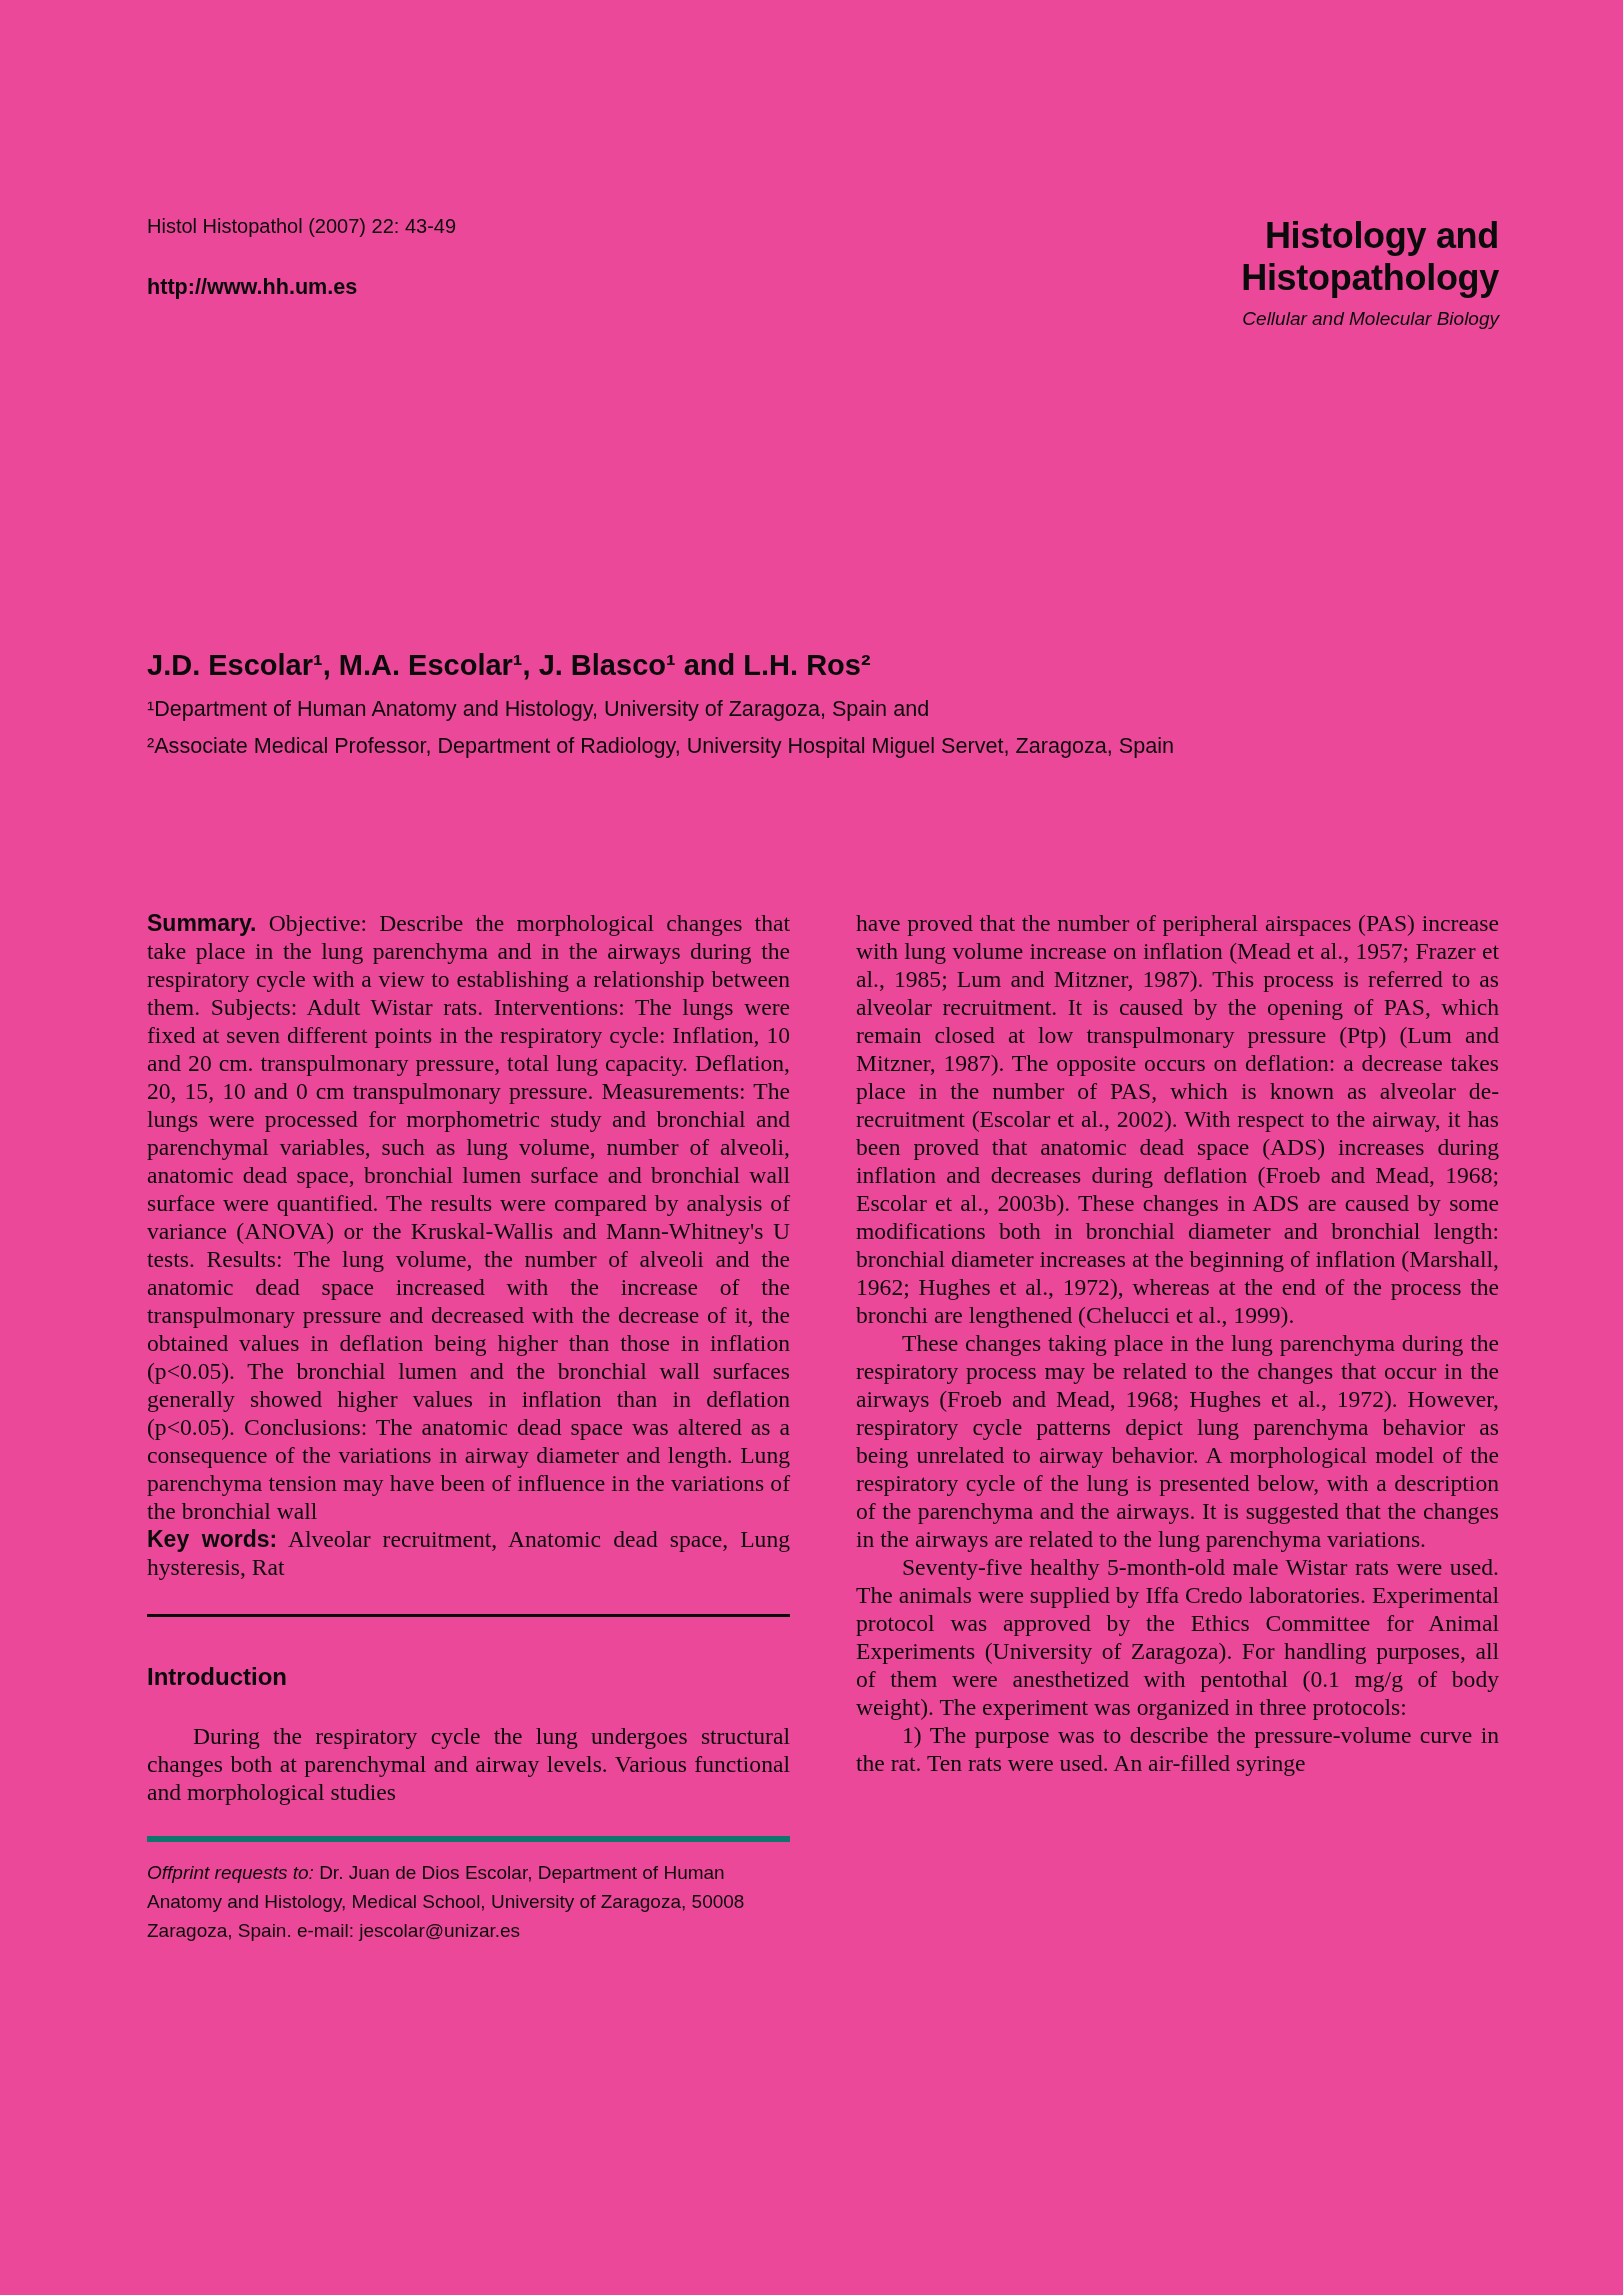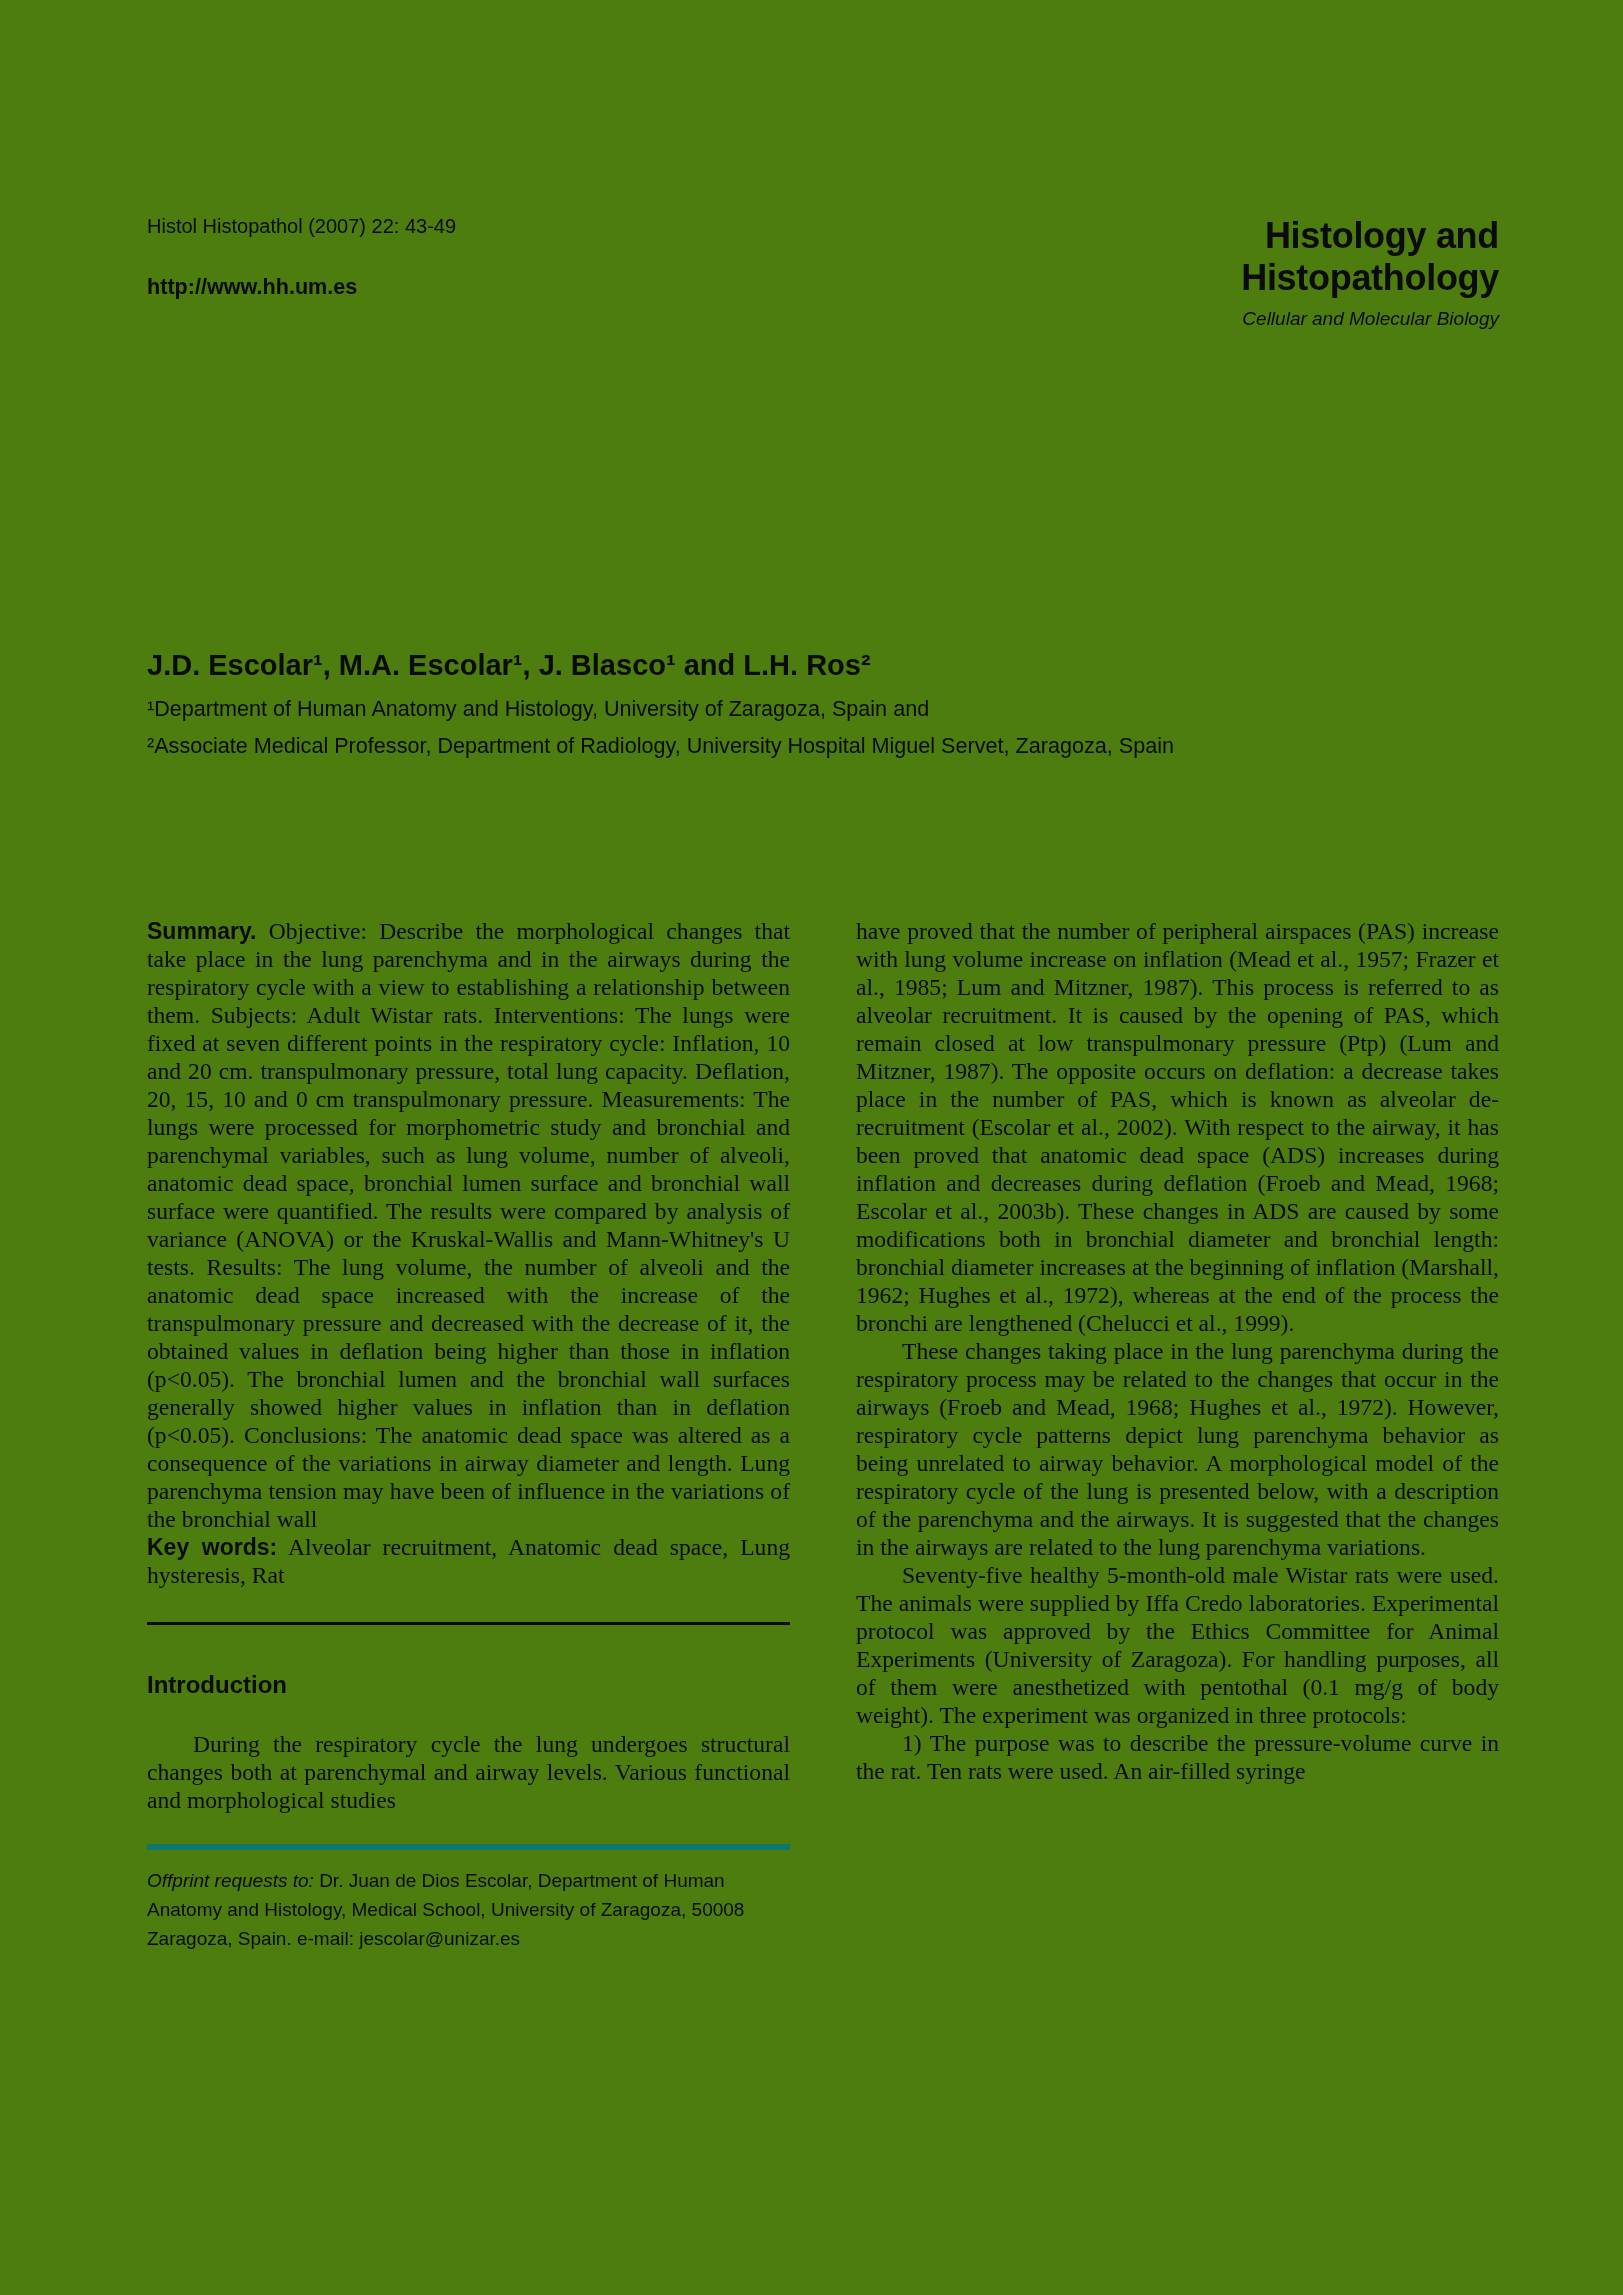--- a/index.html
+++ b/index.html
@@ -1,19 +1,19 @@
 <!DOCTYPE html>
 <html style="font-size:10.5px"><head>
 <meta charset="utf-8">
 <style>
   html,body { margin:0; padding:0; background:#ffffff; }
   .page {
     position:relative;
     width:1623px; height:2295px;
-    background:#4d7c0f;
+    background:#ec4899;
     color:#0b0b0b;
     overflow:hidden;
   }
   
   .hdr {
     position:absolute; left:147px; right:124px; top:215px;
     display:flex; justify-content:space-between; align-items:flex-start;
     font-family:"Liberation Sans", sans-serif;
   }
   .hdr-citation { font-size:20px; line-height:22px; }
@@ -35,21 +35,21 @@
   .affils {
     position:absolute; left:147px; top:690px; width:1355px;
     font-family:"Liberation Sans", sans-serif;
     font-size:21.6px; line-height:37px;
   }
   
   .cols {
     position:absolute; left:147px; top:909px; width:1352px;
     display:flex; gap:66px;
     font-family:"Liberation Serif", serif;
-    font-size:23.6px; line-height:28px;margin-top:8px;
+    font-size:23.6px; line-height:28px;
   }
   .col { flex:1 1 0; min-width:0; }
   p.body { margin:0; text-align:justify; }
   p.indent { text-indent:46px; }
   .kw { margin-top:29px; }
   .lead-b { font-family:"Liberation Sans", sans-serif; font-weight:bold; font-size:23px; }
   .rule { border:none; border-top:3.3px solid #0b0b0b; margin:33px 0 0 0; }
   h2.sec {
     font-family:"Liberation Sans", sans-serif;
     font-size:24px; font-weight:bold;

